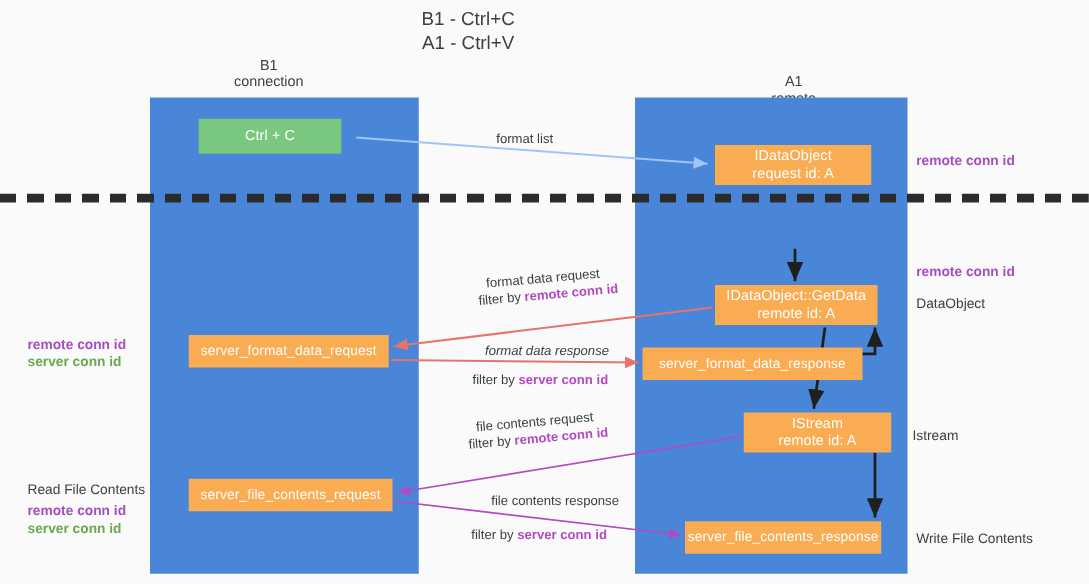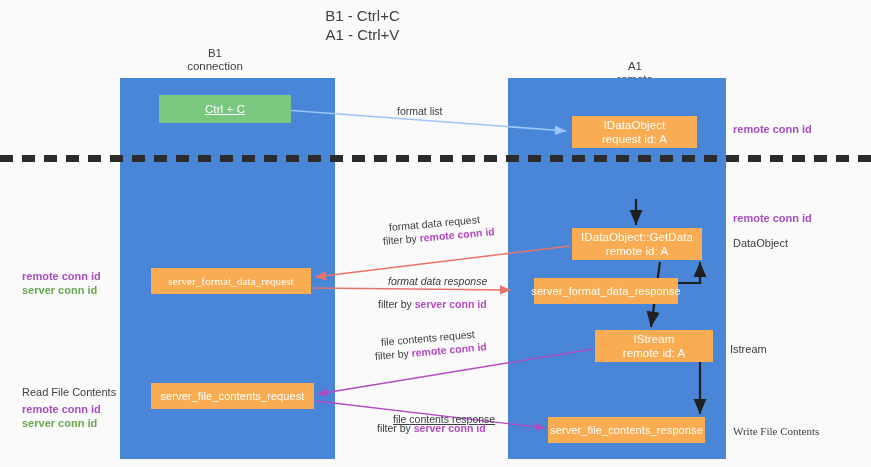--- a/index.html
+++ b/index.html
@@ -18,21 +18,21 @@
   .stage {
     position: absolute;
     left: 0; top: 0;
     width: 871px;
     height: 467px;
   }
   .abs { position: absolute; }
 
   
   .title {
-    left: 4px; top: 6px;
+    left: 16px; top: 6px;
     width: 717px;
     text-align: center;
     font-size: 15px;
     line-height: 19px;
     color: #3c4043;
     white-space: pre-line;
   }
 
   
   .col-head {
@@ -72,44 +72,44 @@
     text-align: center;
     color: #ffffff;
     font-size: 11.5px;
     line-height: 14px;
     white-space: pre-line;
     letter-spacing: 0.1px;
   }
   .node.green { background: #7ac77f; }
   .node.orange { background: #f9ac51; }
 
-  #node-ctrl-c { left: 159px; top: 95px; width: 132px; height: 28px; text-decoration: underline; }
+  #node-ctrl-c { left: 159px; top: 95px; width: 114px; height: 28px; }
   #node-idataobject { left: 572px; top: 116px; width: 125px; height: 32px; }
   #node-ctrl-v { left: 578px; top: 172px; width: 115px; height: 26px; }
   #node-getdata { left: 572px; top: 228px; width: 130px; height: 32px; }
-  #node-fmt-resp { left: 514px; top: 278px; width: 144px; height: 26px; font-size: 11px; margin-left: 20px;}
+  #node-fmt-resp { left: 514px; top: 278px; width: 176px; height: 26px; font-size: 11px;}
   #node-istream { left: 595px; top: 330px; width: 118px; height: 32px; }
-  #node-fmt-req { left: 151px; top: 268px; width: 160px; height: 26px; font-size: 11px; font-family: Liberation Serif, serif;}
+  #node-fmt-req { left: 151px; top: 268px; width: 160px; height: 26px; font-size: 11px;}
   #node-file-req { left: 151px; top: 383px; width: 163px; height: 26px; font-size: 11px;}
   #node-file-resp { left: 548px; top: 417px; width: 157px; height: 26px; font-size: 11px;}
 
   
   .side-label {
     font-size: 11px;
     line-height: 14px;
     color: #3c4043;
   }
   .conn-purple { color: #a64ec0; font-weight: bold; }
   .conn-green  { color: #6aa84f; font-weight: bold; }
 
   #label-remote-conn-1 { left: 733px; top: 122px; }
   #label-remote-conn-2 { left: 733px; top: 211px; }
   #label-dataobject    { left: 733px; top: 236px; }
   #label-istream       { left: 730px; top: 342px; }
-  #label-write-file    { left: 733px; top: 424px; font-family: Liberation Serif, serif; }
+  #label-write-file    { left: 733px; top: 424px; }
   #label-left-conn-1   { left: 22px; top: 269px; }
   #label-read-file     { left: 22px; top: 385px; }
   #label-left-conn-2   { left: 22px; top: 402px; }
 
   
   .edge-label {
     font-size: 10.5px;
     line-height: 14px;
     color: #3c4043;
     white-space: nowrap;
@@ -117,21 +117,21 @@
   .edge-label .hl { color: #b44ac0; font-weight: bold; }
   .rot-neg-sm { transform: rotate(-5deg); transform-origin: left center; }
 
   #edge-format-list   { left: 397px; top: 104px; }
   #edge-fmt-req-1     { left: 389px; top: 220px; }
   #edge-fmt-req-2     { left: 383px; top: 234px; }
   #edge-fmt-resp-1    { left: 388px; top: 274px; font-style: italic; }
   #edge-fmt-resp-2    { left: 378px; top: 297px; }
   #edge-file-req-1    { left: 381px; top: 335px; }
   #edge-file-req-2    { left: 375px; top: 349px; }
-  #edge-file-resp-1   { left: 393px; top: 412px; text-decoration: underline; }
+  #edge-file-resp-1   { left: 393px; top: 394px; }
   #edge-file-resp-2   { left: 377px; top: 421px; }
 
   svg.arrows {
     position: absolute;
     left: 0; top: 0;
     width: 871px;
     height: 467px;
     overflow: visible;
     pointer-events: none;
   }

